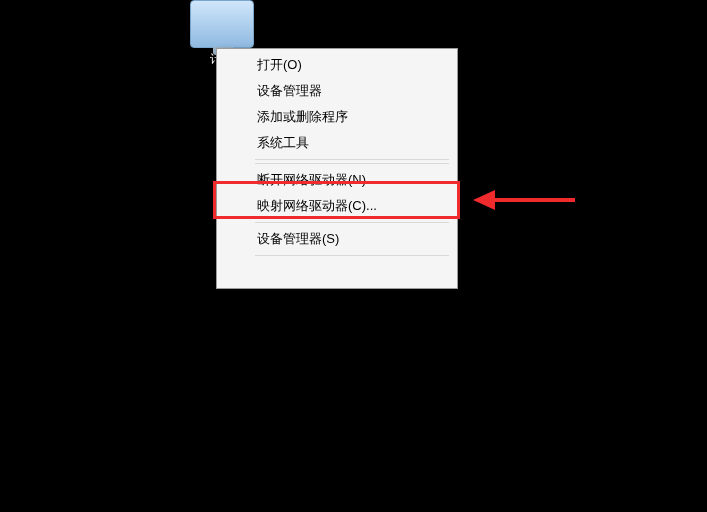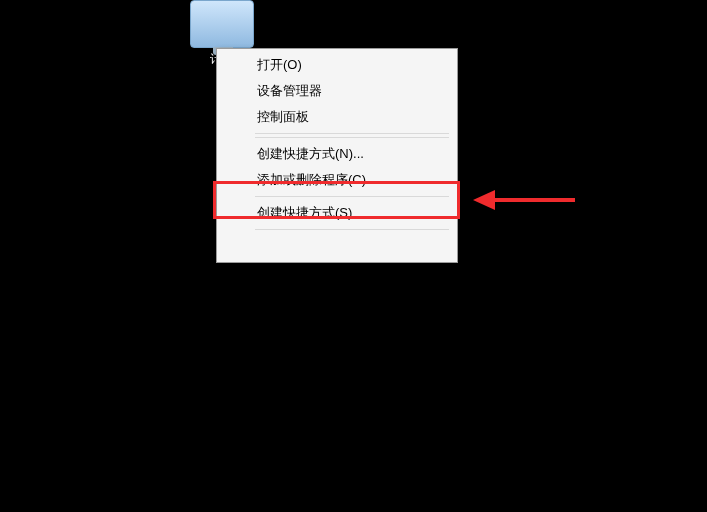--- a/index.html
+++ b/index.html
@@ -155,46 +155,50 @@
     <span class="icon-slot"></span>
     <span class="label">打开(O)</span>
   </div>
 
 
   <div class="menu-item">
     <span class="icon-slot"></span>
     <span class="label">设备管理器</span>
   </div>
 
-
-  <div class="menu-item">
-    <span class="icon-slot"></span>
-    <span class="label">控制面板</span>
-  </div>
-
-  <div class="menu-sep"></div>
-
-
-  <div class="menu-sep"></div>
-
-  <div class="menu-item">
-    <span class="icon-slot"></span>
-    <span class="label">创建快捷方式(N)...</span>
-  </div>
-
-  <div class="menu-item">
-    <span class="icon-slot"></span>
-    <span class="label">添加或删除程序(C)...</span>
-  </div>
-
-  <div class="menu-sep"></div>
-
-  <div class="menu-item">
-    <span class="icon-slot"></span>
-    <span class="label">创建快捷方式(S)</span>
+  <div class="menu-item">
+    <span class="icon-slot"></span>
+    <span class="label">添加或删除程序</span>
+  </div>
+
+  <div class="menu-item">
+    <span class="icon-slot"></span>
+    <span class="label">系统工具</span>
+  </div>
+
+  <div class="menu-sep"></div>
+
+
+  <div class="menu-sep"></div>
+
+  <div class="menu-item">
+    <span class="icon-slot"></span>
+    <span class="label">断开网络驱动器(N)...</span>
+  </div>
+
+  <div class="menu-item">
+    <span class="icon-slot"></span>
+    <span class="label">映射网络驱动器(C)...</span>
+  </div>
+
+  <div class="menu-sep"></div>
+
+  <div class="menu-item">
+    <span class="icon-slot"></span>
+    <span class="label">设备管理器(S)</span>
   </div>
 
 
 
   <div class="menu-sep"></div>
 
   <div class="menu-item">
     <span class="icon-slot"></span>
   </div>
 

